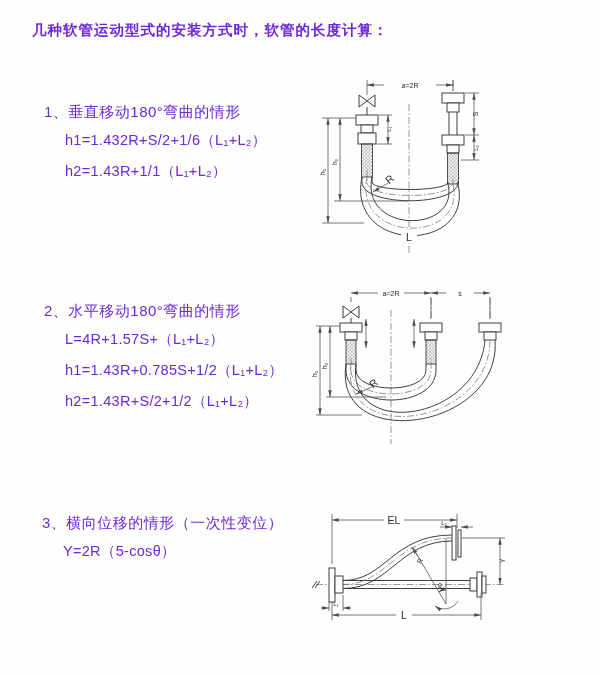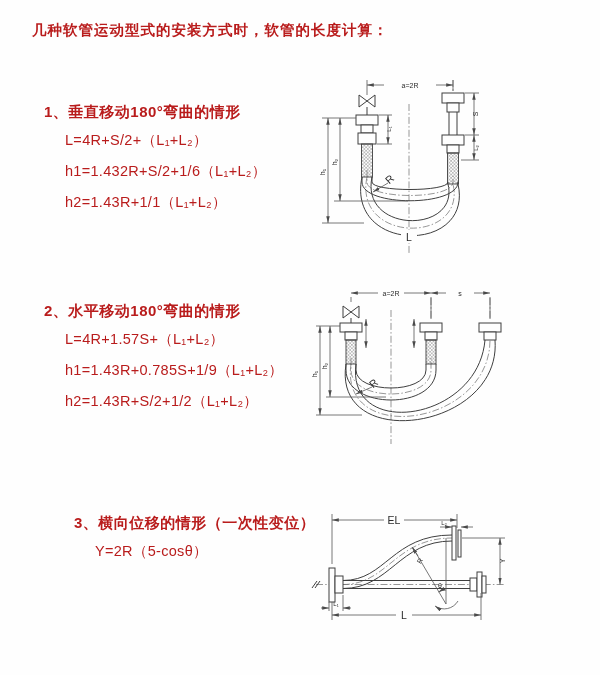--- a/index.html
+++ b/index.html
@@ -1,30 +1,30 @@
 <!DOCTYPE html>
 <html><head>
 <meta charset="utf-8">
 <style>
   html,body{margin:0;padding:0;background:#fff;}
   .page{
     position:relative;width:600px;height:675px;background:#fefefe;overflow:hidden;
-    font-family:"Liberation Sans","DejaVu Sans",sans-serif;color:#b91c1c;
+    font-family:"Liberation Sans","DejaVu Sans",sans-serif;color:#6d28d9;
   }
   .doc-title{
     position:absolute;left:32px;top:21px;font-size:14.5px;font-weight:bold;
     letter-spacing:1px;white-space:nowrap;
   }
   .sec{position:absolute;white-space:nowrap;}
-  .sec-heading{font-size:15px;font-weight:bold;letter-spacing:0.5px;}
+  .sec-heading{font-size:15px;font-weight:normal;letter-spacing:0.5px;}
   .formulas{padding-left:21px;margin-top:9px;}
   .formula{font-size:14.5px;font-weight:500;letter-spacing:0.3px;height:21px;margin-bottom:10px;}
   .sec1{left:44px;top:103px;}
   .sec2{left:44px;top:302px;}
-  .sec3{left:42px;top:514px;margin-left:32px;}
+  .sec3{left:42px;top:514px;}
   .diag{position:absolute;}
   .d1{left:310px;top:64px;}
   .d2{left:306px;top:282px;}
   .d3{left:298px;top:498px;}
   svg text{font-family:"Liberation Sans","DejaVu Sans",sans-serif;fill:#2b2b2b;}
   .part{stroke:#3f3f3f;stroke-width:1;fill:none;}
   .partf{stroke:#3f3f3f;stroke-width:1;fill:#fefefe;}
   .hoseh{stroke:#3f3f3f;stroke-width:0.9;fill:url(#hatchp);}
   .dim{stroke:#555;stroke-width:0.8;fill:none;}
   .cl{stroke:#6a6a6a;stroke-width:0.7;fill:none;stroke-dasharray:7 2.2 1.5 2.2;}
@@ -47,21 +47,20 @@
       </marker>
       <pattern id="hatchp" width="3.4" height="3.4" patternUnits="userSpaceOnUse">
         <path d="M0,3.4 L3.4,0 M0,0 L3.4,3.4" stroke="#8a8a8a" stroke-width="0.5"></path>
       </pattern>
     </defs>
   </svg>
 
   <div class="sec sec1">
     <div class="sec-heading">1、垂直移动180°弯曲的情形</div>
     <div class="formulas">
-      <div class="formula">L=4R+S/2+（L₁+L₂）</div>
       <div class="formula">h1=1.432R+S/2+1/6（L₁+L₂）</div>
       <div class="formula">h2=1.43R+1/1（L₁+L₂）</div>
     </div>
   </div>
 
   <svg class="diag d1" width="282" height="198" viewBox="0 0 282 198">
 
     <g>
       <path class="cl" d="M99,40 V190"></path>
       <path class="cl" d="M143,16 V27"></path>
@@ -136,21 +135,21 @@
     <g>
       <rect class="mask" x="91" y="166" width="16" height="13"></rect>
       <text class="lblb" x="99" y="177" text-anchor="middle">L</text>
     </g>
   </svg>
 
   <div class="sec sec2">
     <div class="sec-heading">2、水平移动180°弯曲的情形</div>
     <div class="formulas">
       <div class="formula">L=4R+1.57S+（L₁+L₂）</div>
-      <div class="formula">h1=1.43R+0.785S+1/9（L₁+L₂）</div>
+      <div class="formula">h1=1.43R+0.785S+1/2（L₁+L₂）</div>
       <div class="formula">h2=1.43R+S/2+1/2（L₁+L₂）</div>
     </div>
   </div>
 
   <svg class="diag d2" width="294" height="192" viewBox="0 0 294 192">
     <g>
       <path class="cl" d="M85,28 V162"></path>
       <path class="cl" d="M125,16 V38"></path>
       <path class="cl" d="M184,16 V38"></path>
     </g>

